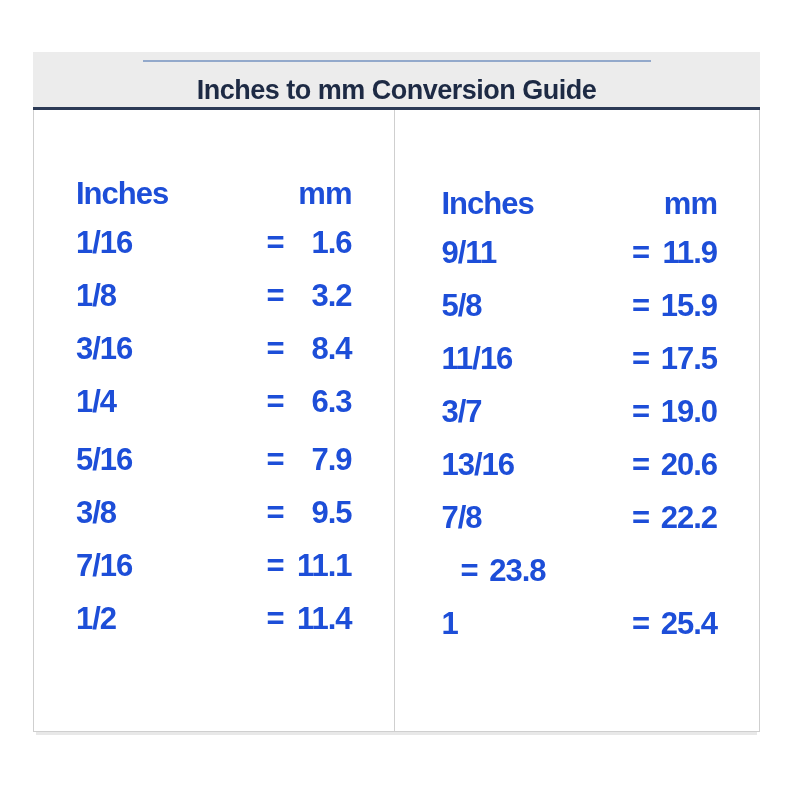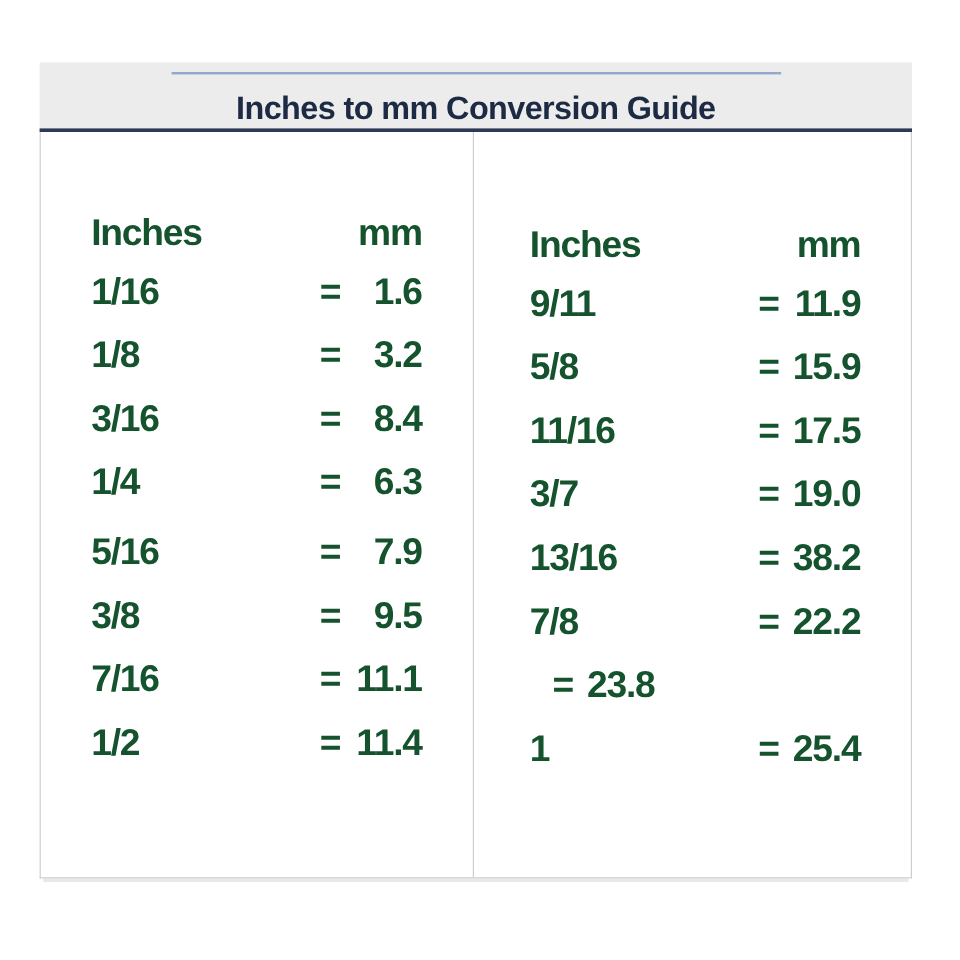--- a/index.html
+++ b/index.html
@@ -69,21 +69,21 @@
     background: #cfcfcf;
   }
   
   .thead, .row {
     display: flex;
     align-items: center;
     height: 53px;
     font-size: 31px;
     font-weight: bold;
     letter-spacing: -1px;
-    color: #14532d;
+    color: #1d4ed8;
     white-space: nowrap;
   }
   .thead {
     height: 44px;
   }
   .frac, .inches-h {
     flex: 1 1 auto;
     text-align: left;
   }
   .eq {
@@ -185,21 +185,21 @@
         <span class="mm">17.5</span>
       </div>
       <div class="row">
         <span class="frac">3/7</span>
         <span class="eq">=</span>
         <span class="mm">19.0</span>
       </div>
       <div class="row">
         <span class="frac">13/16</span>
         <span class="eq">=</span>
-        <span class="mm">38.2</span>
+        <span class="mm">20.6</span>
       </div>
       <div class="row">
         <span class="frac">7/8</span>
         <span class="eq">=</span>
         <span class="mm">22.2</span>
       </div>
       <div class="row">
         <span class="eq">=</span>
         <span class="mm">23.8</span>
       </div>

